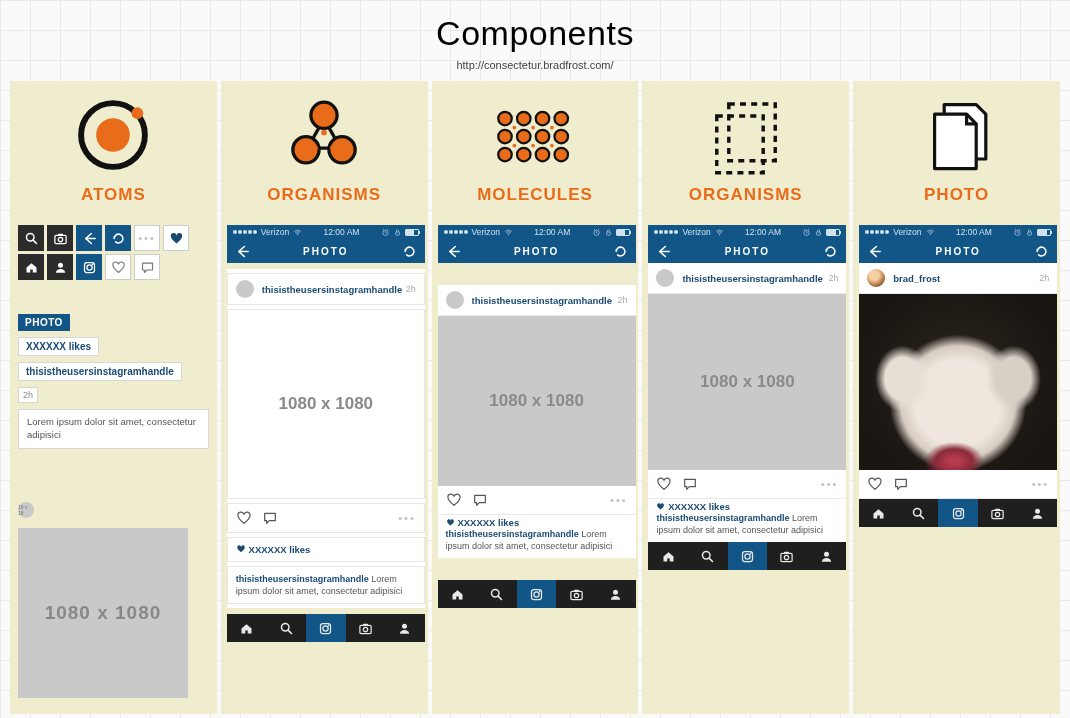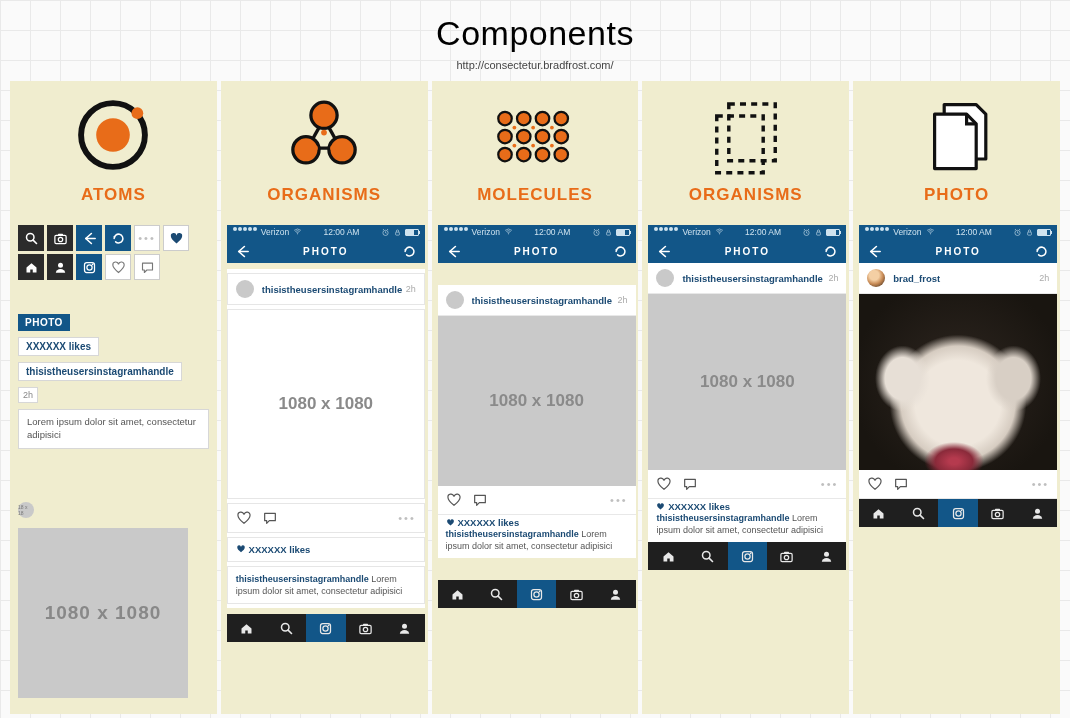--- a/index.html
+++ b/index.html
@@ -74,21 +74,21 @@
   .chip.likes{background:#fff;border:1px solid #d7d7d7;color:var(--insta-text);font-weight:600;}
   .chip.handle{background:#fff;border:1px solid #d7d7d7;color:var(--insta-text);font-weight:600;}
   .chip.time{background:#fff;border:1px solid #d7d7d7;color:#888;font-size:9px;padding:2px 4px;}
   .lorem-box{background:#fff;border:1px solid #d7d7d7;font-size:9.5px;color:#555;padding:6px 8px;margin:3px 2px;line-height:1.35;}
   .avatar-ph{width:16px;height:16px;border-radius:50%;background:#c9c9c9;margin:50px 0 6px 2px;display:inline-flex;align-items:center;justify-content:center;font-size:5px;color:#777;}
   .big-ph{background:#c9c9c9;color:#888;display:flex;align-items:center;justify-content:center;font-family:"Arial Black",Arial,sans-serif;font-weight:800;letter-spacing:1px;}
   .atoms-imgph{width:170px;height:170px;font-size:19px;margin:4px 0 0 2px;}
   
   .phone{width:198px;background:#fff;font-size:10px;color:#333;margin:0 auto;}
   .statusbar{background:var(--insta-blue);color:#cfe3ef;display:flex;align-items:center;justify-content:space-between;padding:2px 6px;font-size:8.5px;height:14px;}
-  .statusbar .sigs{display:flex;gap:4px;}
+  .statusbar .sigs{display:flex;align-items:center;gap:4px;}
   .dots5{display:flex;gap:1px;}
   .dots5 i{width:4px;height:4px;border-radius:50%;background:#cfe3ef;display:block;}
   .statusbar .right{display:flex;align-items:center;gap:3px;}
   .statusbar svg{width:9px;height:9px;}
   .batt{width:14px;height:7px;border:1px solid #cfe3ef;border-radius:1px;position:relative;}
   .batt::after{content:"";position:absolute;right:-2px;top:1.5px;width:1.5px;height:3px;background:#cfe3ef;}
   .batt i{display:block;width:70%;height:100%;background:#cfe3ef;}
   .navbar{background:var(--insta-blue);color:#fff;display:flex;align-items:center;justify-content:space-between;padding:5px 8px;height:24px;}
   .navbar .nav-title{font-size:10px;font-weight:700;letter-spacing:2px;}
   .navbar svg{width:15px;height:15px;}

